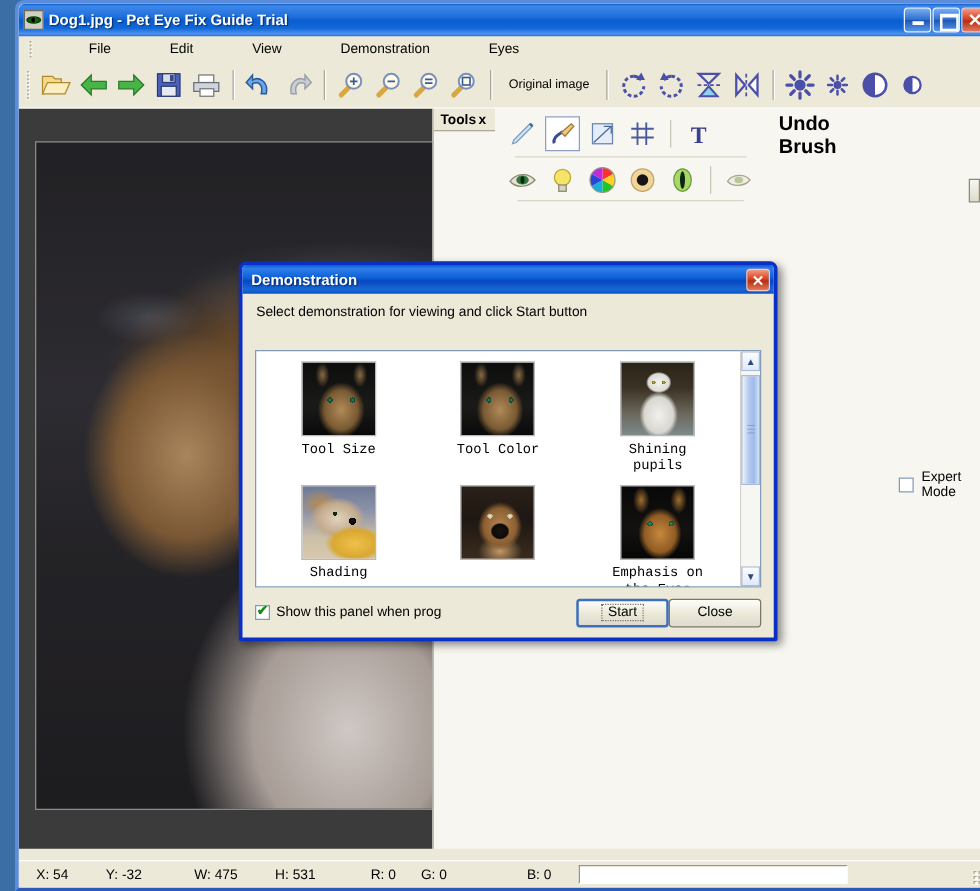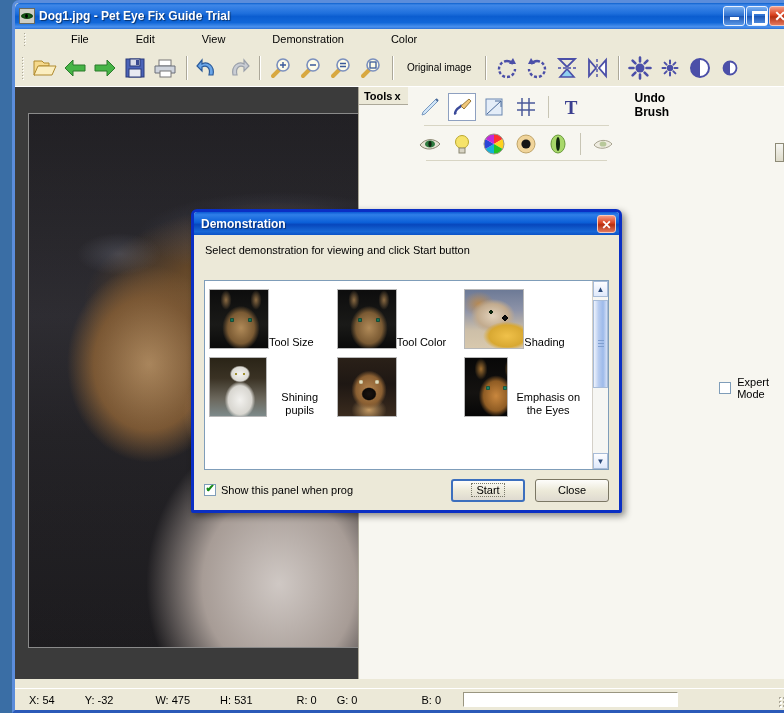--- a/index.html
+++ b/index.html
@@ -196,21 +196,21 @@
   .tool-ico {
     width:28px; height:28px;
     display:flex; align-items:center; justify-content:center;
     cursor:pointer; border:1px solid transparent;
   }
   .tool-ico.selected { border:1px solid #8ea0c0; background:#fff; }
   .tool-vsep { width:1px; height:22px; background:#c8c5b4; margin:0 4px; }
   #tool-divider { height:1px; background:#d8d5c4; margin:4px 8px; }
   #tool-name {
     padding: 4px 10px 2px 10px;
-    font-size: 12px; font-weight: bold; color:#000;
+    font-size: 16px; font-weight: bold; color:#000;
   }
   #tool-underline { height:1px; background:#d8d5c4; margin:2px 10px 0 10px; }
 
   .expert-row {
     display:flex; align-items:center; gap:6px;
     padding: 10px 10px 0 20px;
   }
   .chk {
     width:12px; height:12px; background:#fff;
     border:1px solid #7f9db9; position:relative; cursor:pointer; flex:none;
@@ -317,23 +317,24 @@
     overflow:hidden;
   }
   #demo-grid {
     flex:1;
     display:grid;
     grid-template-columns: repeat(3, 1fr);
     padding: 6px 2px 0 2px;
     align-content:start;
   }
   .demo-item {
-    display:flex; flex-direction:row; align-items:flex-end;
+    display:flex; flex-direction:column; align-items:center;
     padding: 2px 2px 6px 2px;
     cursor:pointer;
+    font-family:Liberation Mono, monospace;
   }
   .demo-thumb {
     width:60px; height:60px;
     border:1px solid #b8b8b8;
     background:#2b2b2b;
   }
   .demo-cap {
     margin-top:5px;
     font-size:11px; color:#000; text-align:center; line-height:13px;
     max-width:92px;
@@ -420,21 +421,20 @@
     display:flex; align-items:center;
     padding: 0 10px;
   }
   #demo-bottom .spacer { flex:1; }
   .dlg-btn {
     width:74px; height:23px;
     font-size:11px; color:#000;
     background: linear-gradient(to bottom,#fdfdfb,#ece9d8 52%,#dedad0);
     border:1px solid #7b7764;
     border-radius:3px;
-    margin-left:10px;
     cursor:pointer;
     display:flex; align-items:center; justify-content:center;
   }
   .dlg-btn.default {
     border:2px solid #3c6fbe;
     outline: none;
   }
   .dlg-btn.default .inner { border:1px dotted #7a7a6a; padding: 0 4px; }
   .show-panel { display:flex; align-items:center; gap:5px; }
   .show-panel span { font-size:11px; }
@@ -450,21 +450,21 @@
     <div class="winbtn min"></div>
     <div class="winbtn max"></div>
     <div class="winbtn close"></div>
   </div>
 
   <div id="menu-bar">
     <div class="menu-item">File</div>
     <div class="menu-item">Edit</div>
     <div class="menu-item">View</div>
     <div class="menu-item">Demonstration</div>
-    <div class="menu-item">Color</div>
+    <div class="menu-item">Eyes</div>
   </div>
 
   <div id="toolbar">
     <div class="tb-grip"></div>
 
     <div class="tb-btn">
       <svg width="24" height="22" viewBox="0 0 24 22">
         <path d="M1 4h8l2 2h5v3H6L2 18H1z" fill="#f5d98b" stroke="#b08a2e"></path>
         <path d="M5 9h18l-4 9H1z" fill="#fbeec0" stroke="#b08a2e"></path>
       </svg>
@@ -746,27 +746,27 @@
           <div class="demo-thumb th-cat-dark"></div>
           <div class="demo-cap">Tool Size</div>
         </div>
 
         <div class="demo-item">
           <div class="demo-thumb th-cat-dark"></div>
           <div class="demo-cap">Tool Color</div>
         </div>
 
         <div class="demo-item">
+          <div class="demo-thumb th-white-cat"></div>
+          <div class="demo-cap">Shining pupils</div>
+        </div>
+
+        <div class="demo-item">
           <div class="demo-thumb th-dog-pillow"></div>
           <div class="demo-cap">Shading</div>
-        </div>
-
-        <div class="demo-item">
-          <div class="demo-thumb th-white-cat"></div>
-          <div class="demo-cap">Shining pupils</div>
         </div>
 
         <div class="demo-item selected">
           <div class="demo-thumb th-dog-brown"></div>
         </div>
 
         <div class="demo-item">
           <div class="demo-thumb th-orange-cat"></div>
           <div class="demo-cap">Emphasis on the Eyes</div>
         </div>

